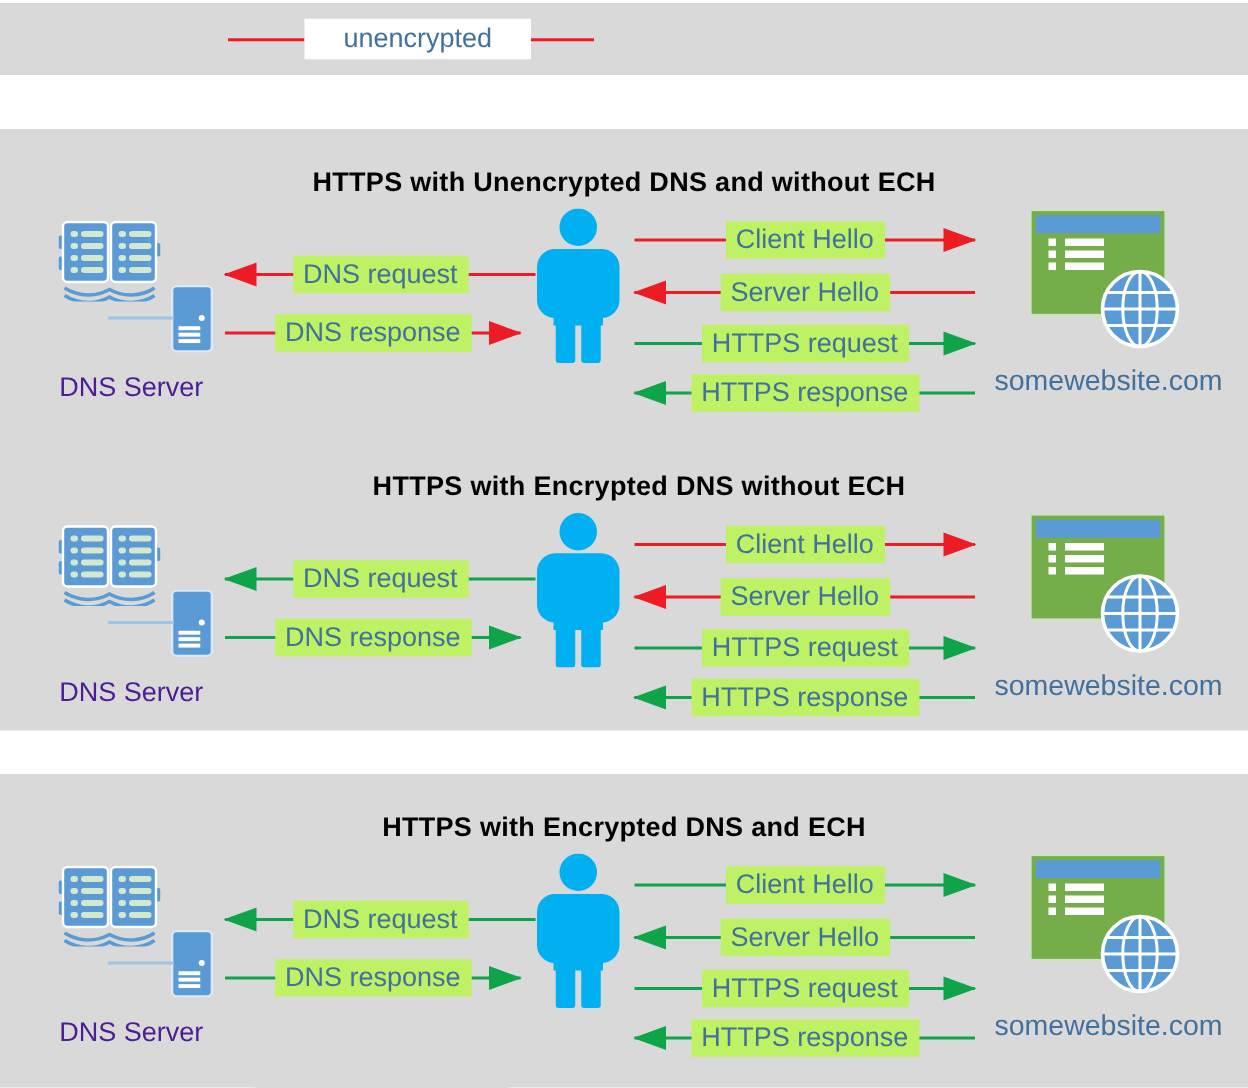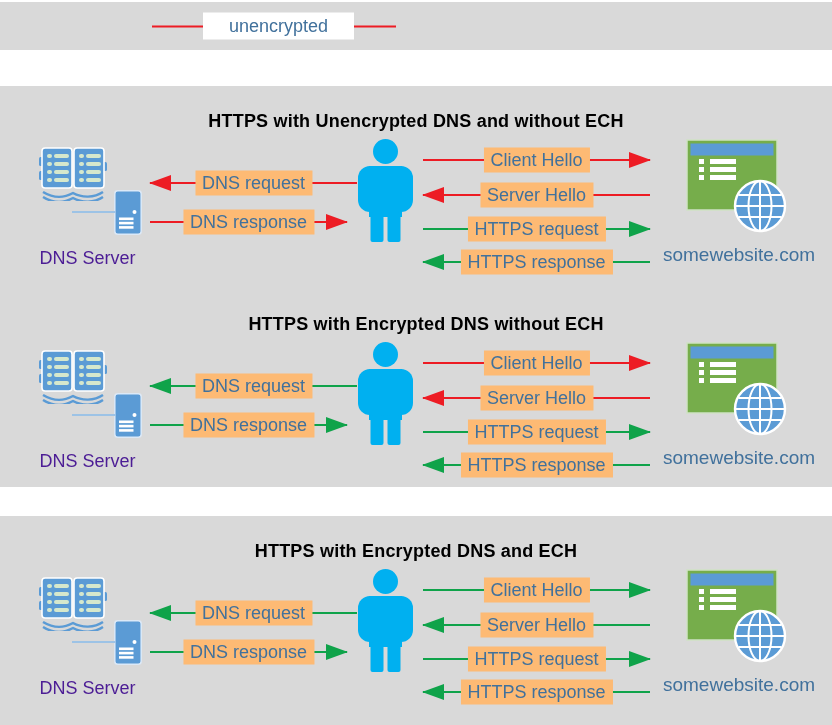--- a/index.html
+++ b/index.html
@@ -18,21 +18,21 @@
   
   .ptitle{position:absolute;top:10px;left:0;right:0;text-align:center;font-weight:bold;
           font-size:18px;color:#000000;letter-spacing:0.2px;}
 
   
   .arrow{position:absolute;height:0;}
   .arrow .line{position:absolute;left:0;right:0;top:-1px;height:2px;background:var(--c,#888);}
   .arrow .head{position:absolute;width:0;height:0;top:-8px;}
   .arrow.dir-right .head{right:-1px;border-left:22px solid var(--c,#888);border-top:8px solid transparent;border-bottom:8px solid transparent;}
   .arrow.dir-left .head{left:-1px;border-right:22px solid var(--c,#888);border-top:8px solid transparent;border-bottom:8px solid transparent;}
-  .arrow .albl{position:absolute;left:50%;top:0;transform:translate(-50%,-50%);background:#fdba74;
+  .arrow .albl{position:absolute;left:50%;top:0;transform:translate(-50%,-50%);background:#bef264;
                color:#41719c;font-size:18px;padding:2px 7px;white-space:nowrap;}
 
   
   .a-dnsreq {left:150px;top:97px;width:207px;}
   .a-dnsresp{left:150px;top:136px;width:197px;}
   .a-ch     {left:423px;top:74px;width:227px;}
   .a-sh     {left:423px;top:109px;width:227px;}
   .a-hreq   {left:423px;top:143px;width:227px;}
   .a-hresp  {left:423px;top:176px;width:227px;}
 

